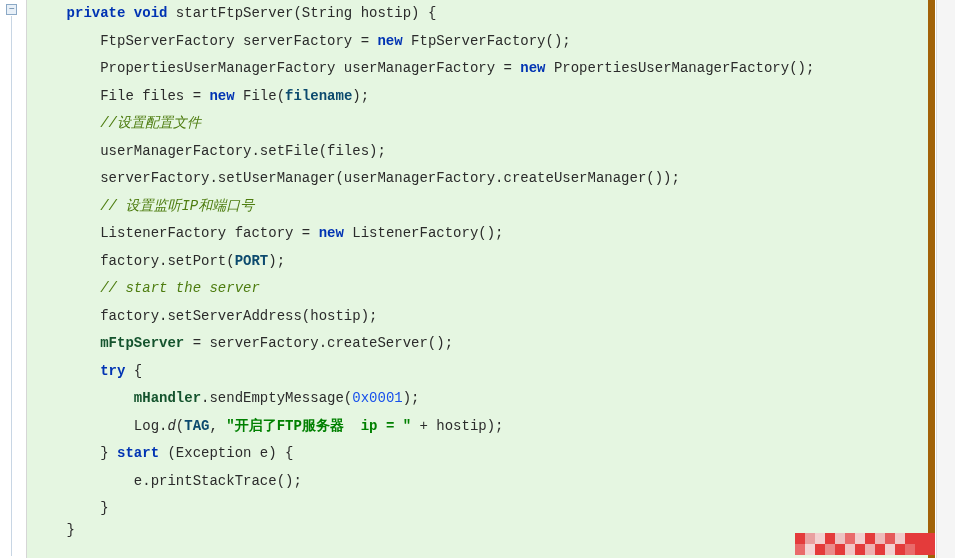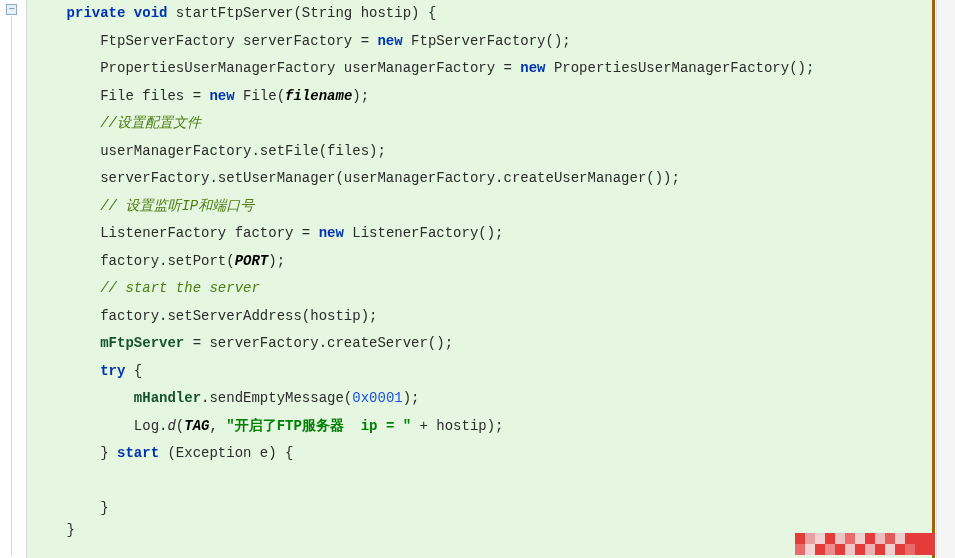--- a/index.html
+++ b/index.html
@@ -50,35 +50,35 @@
     height: 540px;
     background: #c8d6e4;
   }
   .code-area {
     position: absolute;
     left: 27px;
     top: 0;
     right: 20px;
     bottom: 0;
     background: #e5f6e1;
-    border-right: 3px solid #a16207;
+    border-right: 7px solid #a16207;
     padding-left: 6px;
     padding-top: 0;
     box-sizing: border-box;
   }
   .line {
     white-space: pre;
     height: 27.5px;
     line-height: 27.5px;
     color: #2b2b2b;
   }
   .kw { color: #0033b3; font-weight: bold; }
   .comment { color: #4d7c0f; font-style: italic; }
   .field { color: #14532d; font-weight: bold; }
-  .staticfield { color: #000000; font-weight: bold; font-style: italic; }
+  .staticfield { color: #0c4a6e; font-weight: bold; }
   .str { color: #008000; font-weight: bold; }
   .num { color: #1750eb; }
   .staticcall { color: #2b2b2b; font-style: italic; }
   .right-margin {
     position: absolute;
     right: 0;
     top: 0;
     width: 18px;
     height: 100%;
     background: #f5f5f5;
@@ -138,21 +138,21 @@
 
     <div class="line"><span>        </span><span class="kw">try</span><span> {</span></div>
 
 
     <div class="line"><span>            </span><span class="field">mHandler</span><span>.sendEmptyMessage(</span><span class="num">0x0001</span><span>);</span></div>
 
     <div class="line"><span>            </span><span>Log.</span><span class="staticcall">d</span><span>(</span><span class="staticfield">TAG</span><span>, </span><span class="str">"开启了FTP服务器  ip = "</span><span> + hostip);</span></div>
 
     <div class="line"><span>        </span><span>} </span><span class="kw">start</span><span> (Exception e) {</span></div>
 
-    <div class="line"><span>            </span></div>
+    <div class="line"><span>            </span><span>e.printStackTrace();</span></div>
 
     <div class="line"><span>        </span><span>}</span></div>
 
     <div class="line" style="height:14px;line-height:14px;"><span>    </span><span>}</span></div>
 
   </div>
 
   <div class="right-margin"></div>
 
   <div class="pix-blur">

